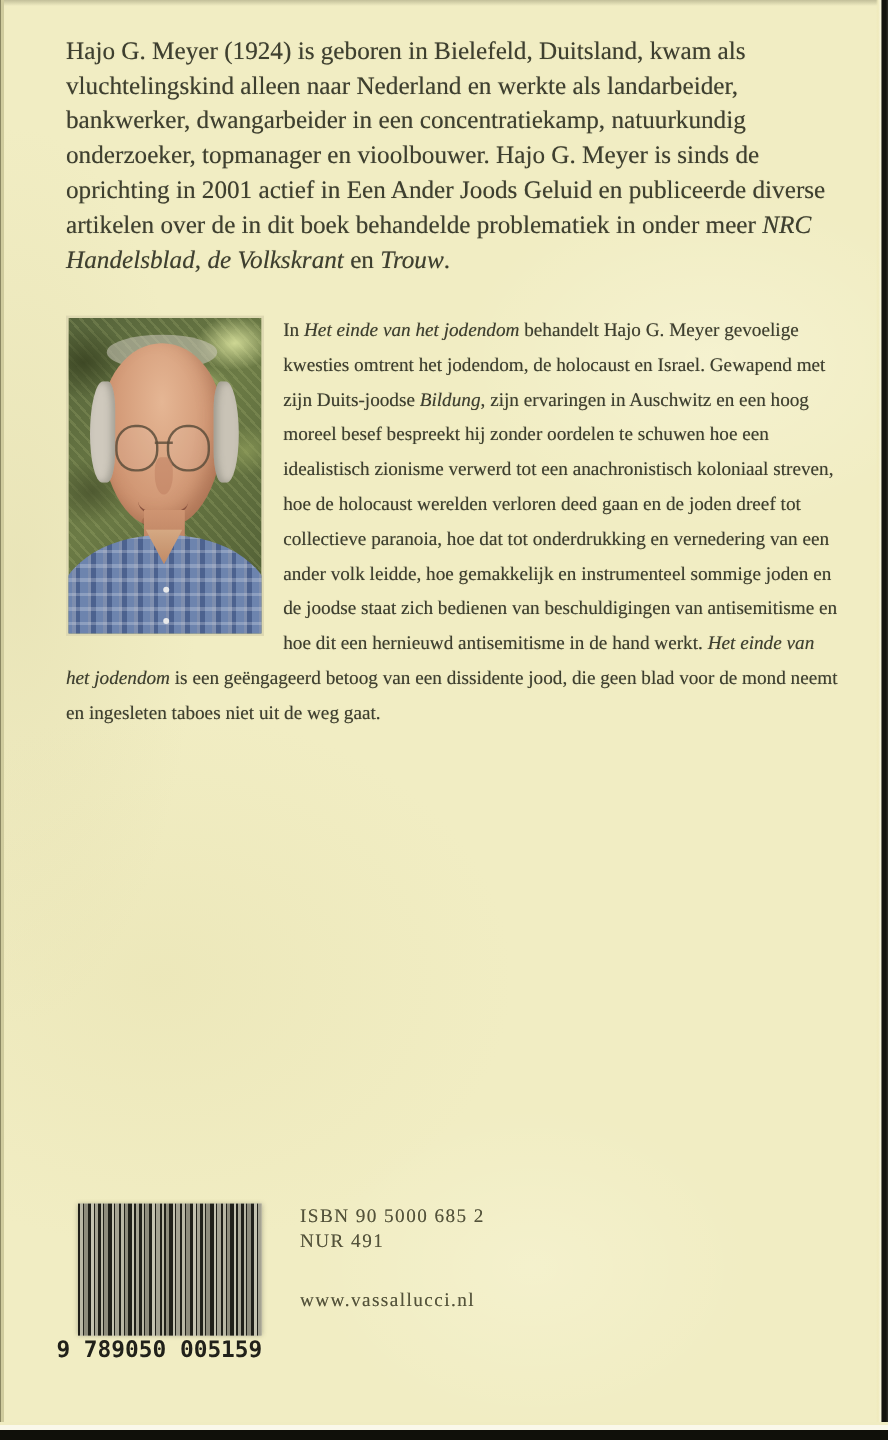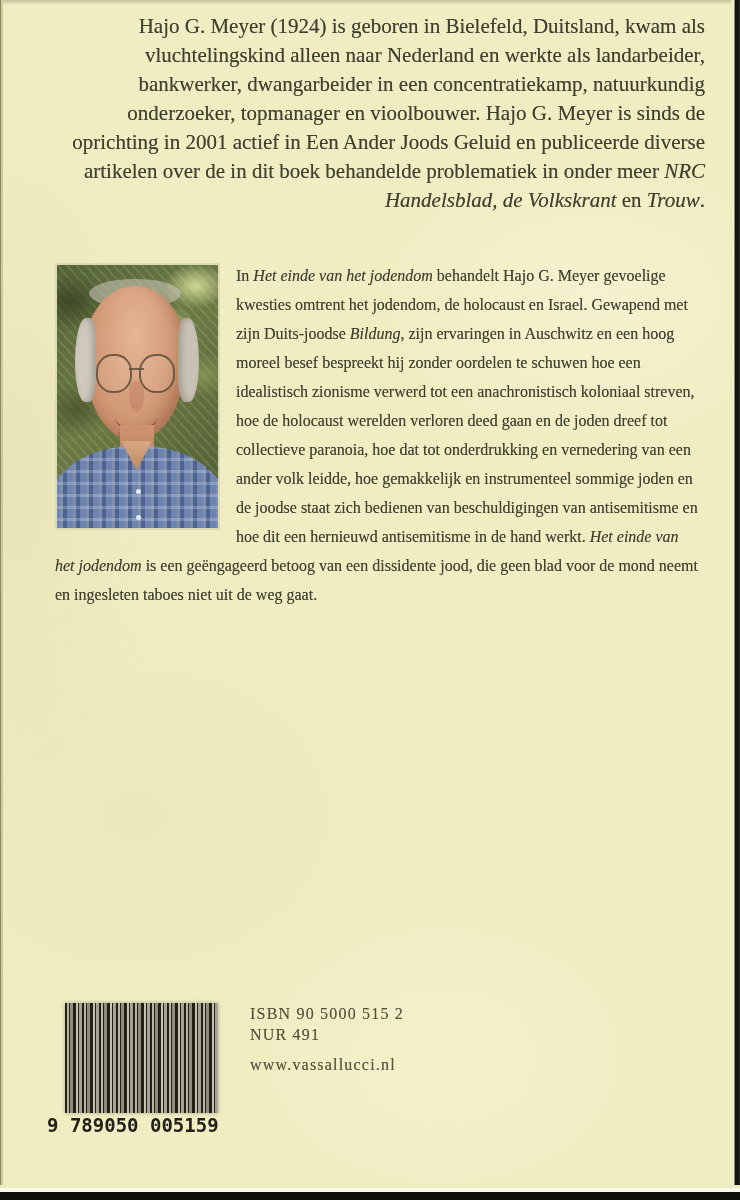--- a/index.html
+++ b/index.html
@@ -16,26 +16,25 @@
       #f1edc3;
     font-family: "Liberation Serif", serif;
     color: #3e3f2f;
     overflow: hidden;
   }
 
   
   .bio {
     margin: 0;
     position: relative;
-    top: 12px; left: 55px;
+    top: 28px; left: 55px;
     width: 650px;
     font-size: 21px;
     line-height: 29px;
     text-shadow: 0 0 0.6px rgba(62,63,47,.55);
-    text-align: right;
   }
   .synopsis-wrap {
     position: relative;
     top: 58px; left: 55px;
     width: 647px;
   }
   .synopsis {
     margin: 0;
     font-size: 16px;
     line-height: 29px;
@@ -161,21 +160,21 @@
     white-space: nowrap;
   }
   .pub-info {
     margin-left: 11px;
     font-size: 16px;
     line-height: 21px;
     letter-spacing: 1.2px;
     color: #53523a;
     text-shadow: 0 0 0.5px rgba(83,82,58,.5);
   }
-  .pub-info .site { margin-top: 9px; }
+  .pub-info .site { margin-top: 28px; }
 
   
   .edge-right {
     position: absolute; top: 0; right: 0; width: 10px; height: 100%; z-index: 5;
     background: linear-gradient(90deg,
       rgba(239,234,188,0) 0, #efeabc 18%, #f7f4d8 38%,
       #14140e 52%, #14140e 82%, #2e2e26 100%);
   }
   .edge-bottom {
     position: absolute; bottom: 0; left: 0; width: 100%; height: 15px; z-index: 6;
@@ -224,21 +223,21 @@
       <span>In </span><span class="it">Het einde van het jodendom</span><span> behandelt Hajo G. Meyer gevoelige kwesties omtrent het jodendom, de holocaust en Israel. Gewapend met zijn Duits-joodse </span><span class="it">Bildung</span><span>, zijn ervaringen in Auschwitz en een hoog moreel besef bespreekt hij zonder oordelen te schuwen hoe een idealistisch zionisme verwerd tot een anachronistisch koloniaal streven, hoe de holocaust werelden verloren deed gaan en de joden dreef tot collectieve paranoia, hoe dat tot onderdrukking en vernedering van een ander volk leidde, hoe gemakkelijk en instrumenteel sommige joden en de joodse staat zich bedienen van beschuldigingen van antisemitisme en hoe dit een hernieuwd antisemitisme in de hand werkt. </span><span class="it">Het einde van het jodendom</span><span> is een geëngageerd betoog van een dissidente jood, die geen blad voor de mond neemt en ingesleten taboes niet uit de weg gaat.</span>
     </p>
   </div>
 
   <div class="colophon">
     <div class="barcode-block">
       <div class="bars"></div>
       <div class="barcode-digits">9 789050 005159</div>
     </div>
     <div class="pub-info">
-      <div>ISBN 90 5000 515 2</div>
+      <div>ISBN 90 5000 685 2</div>
       <div>NUR 491</div>
       <div class="site">www.vassallucci.nl</div>
     </div>
   </div>
 
   <div class="edge-top"></div>
   <div class="edge-left"></div>
   <div class="edge-right"></div>
   <div class="edge-bottom"></div>
 

